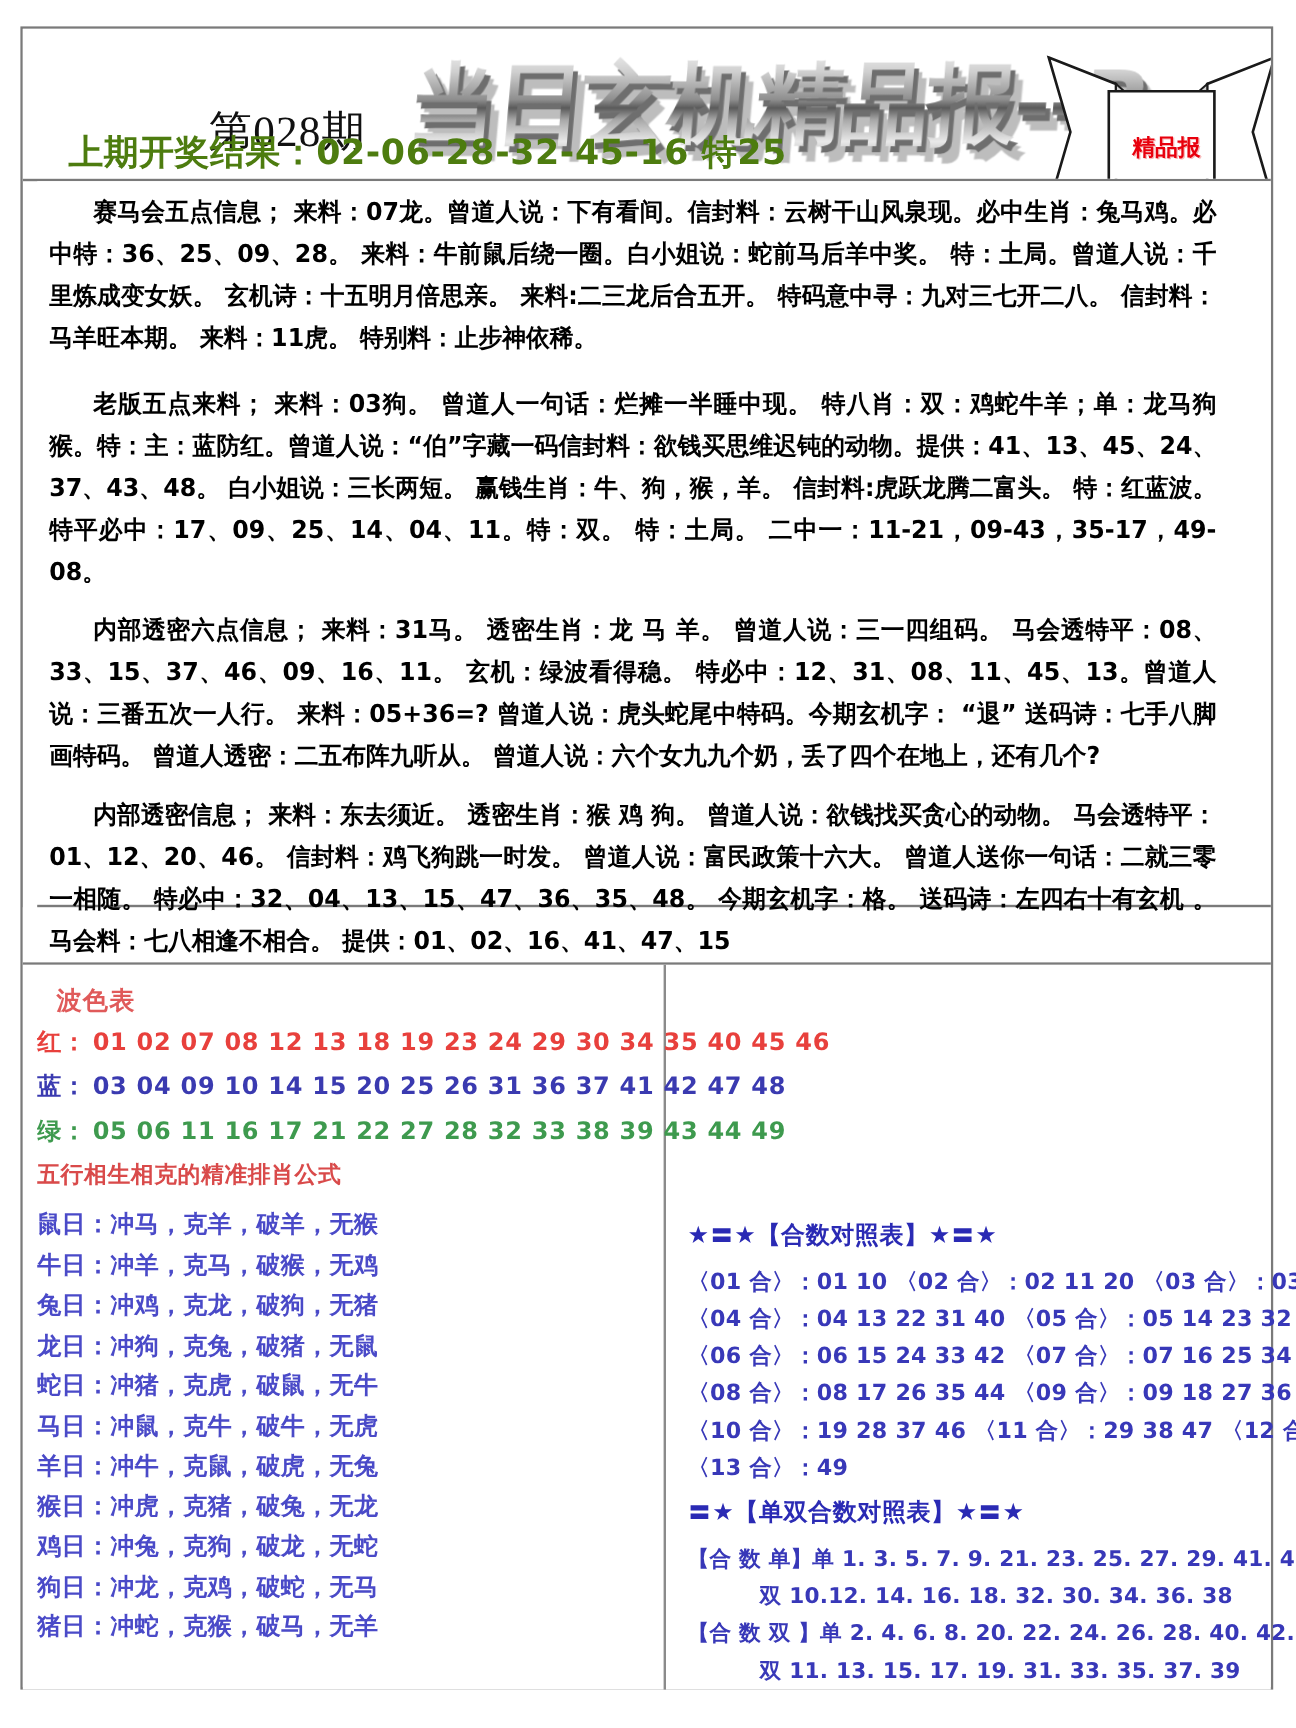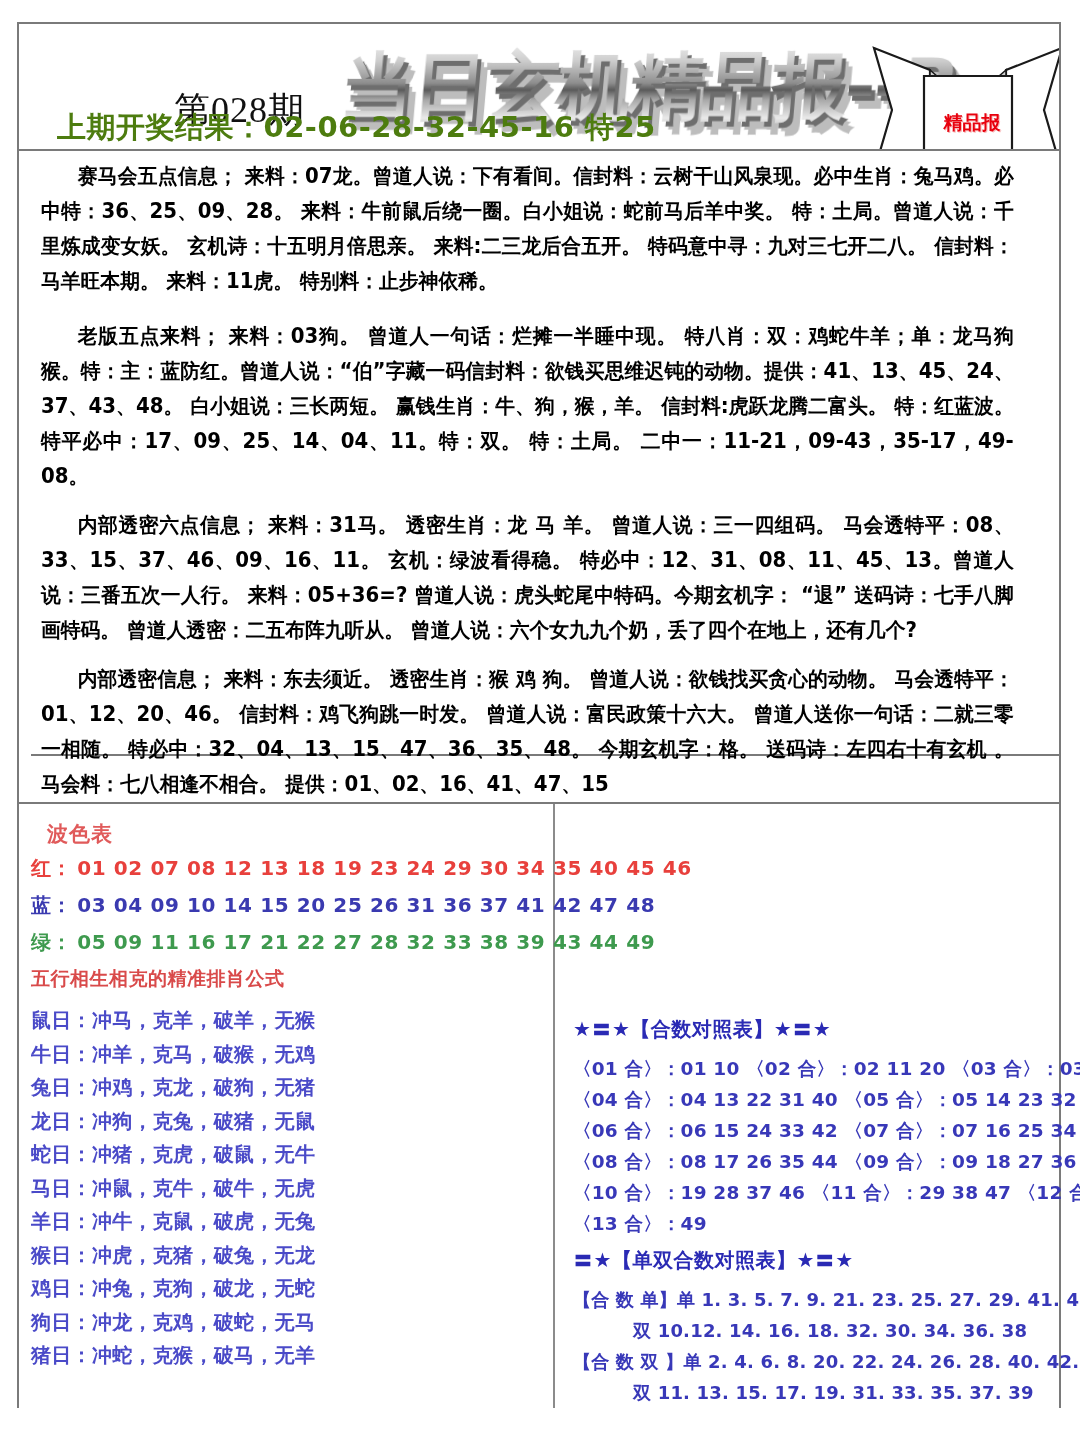--- a/index.html
+++ b/index.html
@@ -161,21 +161,21 @@
       <div class="col-left">
         <div class="wavetitle">波色表</div>
 
         <div class="waveline w-red">
           <span class="wx">红：</span><span>01 02 07 08 12 13 18 19 23 24 29 30 34 35 40 45 46</span>
         </div>
         <div class="waveline w-blue">
           <span class="wx">蓝：</span><span>03 04 09 10 14 15 20 25 26 31 36 37 41 42 47 48</span>
         </div>
         <div class="waveline w-green">
-          <span class="wx">绿：</span><span>05 09 11 16 17 21 22 27 28 32 33 38 39 43 44 49</span>
+          <span class="wx">绿：</span><span>05 06 11 16 17 21 22 27 28 32 33 38 39 43 44 49</span>
         </div>
 
         <div class="formula-title">五行相生相克的精准排肖公式</div>
 
         <div class="zrow">鼠日：冲马，克羊，破羊，无猴</div>
         <div class="zrow">牛日：冲羊，克马，破猴，无鸡</div>
         <div class="zrow">兔日：冲鸡，克龙，破狗，无猪</div>
         <div class="zrow">龙日：冲狗，克兔，破猪，无鼠</div>
         <div class="zrow">蛇日：冲猪，克虎，破鼠，无牛</div>
         <div class="zrow">马日：冲鼠，克牛，破牛，无虎</div>

